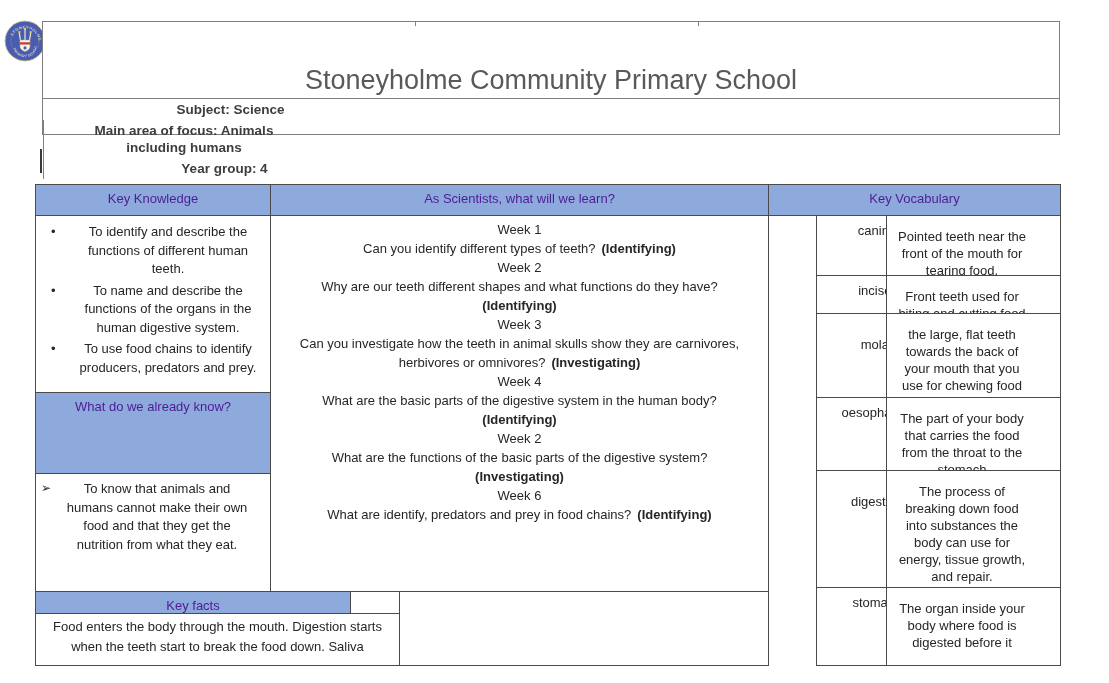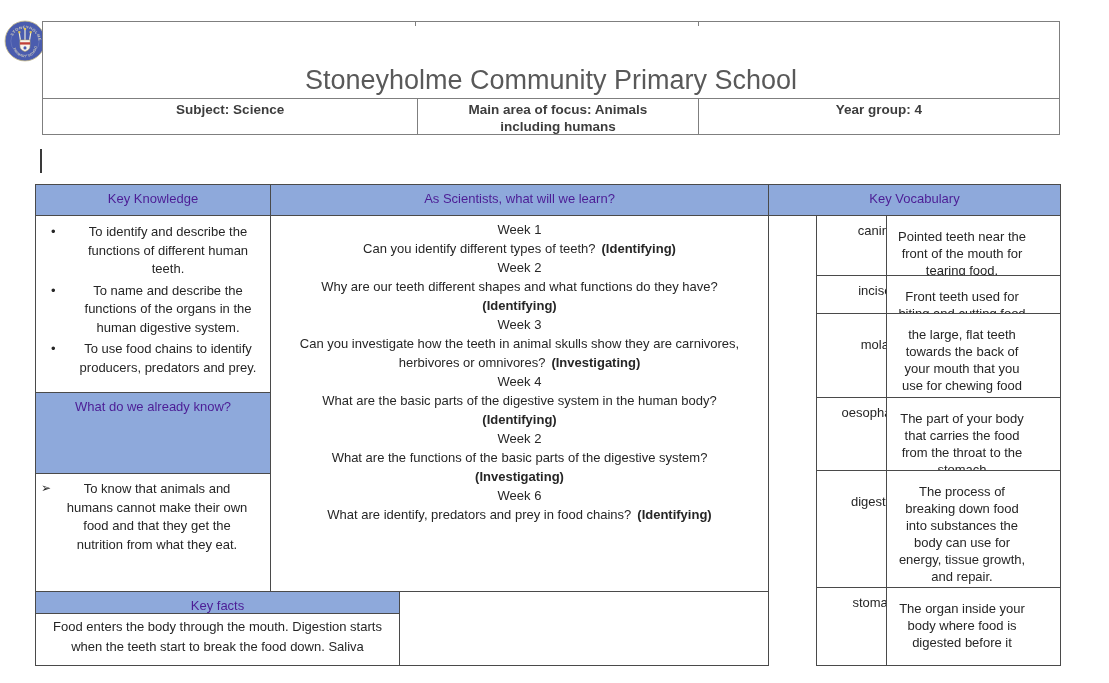--- a/index.html
+++ b/index.html
@@ -5,21 +5,21 @@
   html,body{margin:0;padding:0;background:#fff;}
   .page{position:relative;width:1109px;height:683px;background:#ffffff;
         font-family:"Liberation Sans","DejaVu Sans",sans-serif;color:#262626;overflow:hidden;text-align:center;}
 
   
   .header-box{position:absolute;left:42px;top:21px;width:1018px;height:114px;
               border:1px solid #7f7f7f;box-sizing:border-box;background:#fff;}
   .title-row{height:77px;border-bottom:1px solid #7f7f7f;box-sizing:border-box;
              display:flex;align-items:flex-end;justify-content:center;}
   .doc-title{font-size:27px;color:#595959;line-height:1;padding-bottom:4px;white-space:nowrap;}
-  .subject-row{display:flex;height:36px;box-sizing:border-box;}
+  .subject-row{display:flex;height:36px;box-sizing:border-box;flex-direction:column;}
   .subject-cell{box-sizing:border-box;padding:2px 8px;font-weight:bold;font-size:13.5px;
                 line-height:17px;color:#3d3d3d;}
   .cell-subject{width:375px;}
   .cell-focus{width:281px;border-left:1px solid #7f7f7f;}
   .cell-year{width:362px;border-left:1px solid #7f7f7f;}
   .focus-text{display:inline-block;max-width:205px;}
   .tick{position:absolute;width:1px;height:5px;background:#7f7f7f;top:21px;}
   .tick-1{left:415px;} .tick-2{left:698px;}
 
   
@@ -179,21 +179,21 @@
           <div>Week 2</div>
           <div><span>What are the functions of the basic parts of the digestive system?</span><b class="skill block">(Investigating)</b></div>
         </div>
         <div>
           <div>Week 6</div>
           <div><span>What are identify, predators and prey in food chains?</span><b class="skill inline">(Identifying)</b></div>
         </div>
       </div>
     </div>
 
-    <div class="cell blue head" style="left:0;top:407px;width:365px;height:23px">Key facts</div>
+    <div class="cell blue head" style="left:0;top:407px;width:316px;height:23px">Key facts</div>
     <div class="cell" style="left:0;top:429px;width:365px;height:53px">
       <div class="kf-text">Food enters the body through the mouth. Digestion starts when the teeth start to break the food down. Saliva</div>
     </div>
 
     <div class="cell" style="left:364px;top:407px;width:370px;height:75px"></div>
 
     <div class="cell vterm" style="left:733px;top:31px;width:119px;height:61px">canine</div>
     <div class="cell vdef" style="left:851px;top:31px;width:175px;height:61px">Pointed teeth near the front of the mouth for tearing food.</div>
 
     <div class="cell vterm" style="left:733px;top:91px;width:119px;height:39px">incisor</div>

